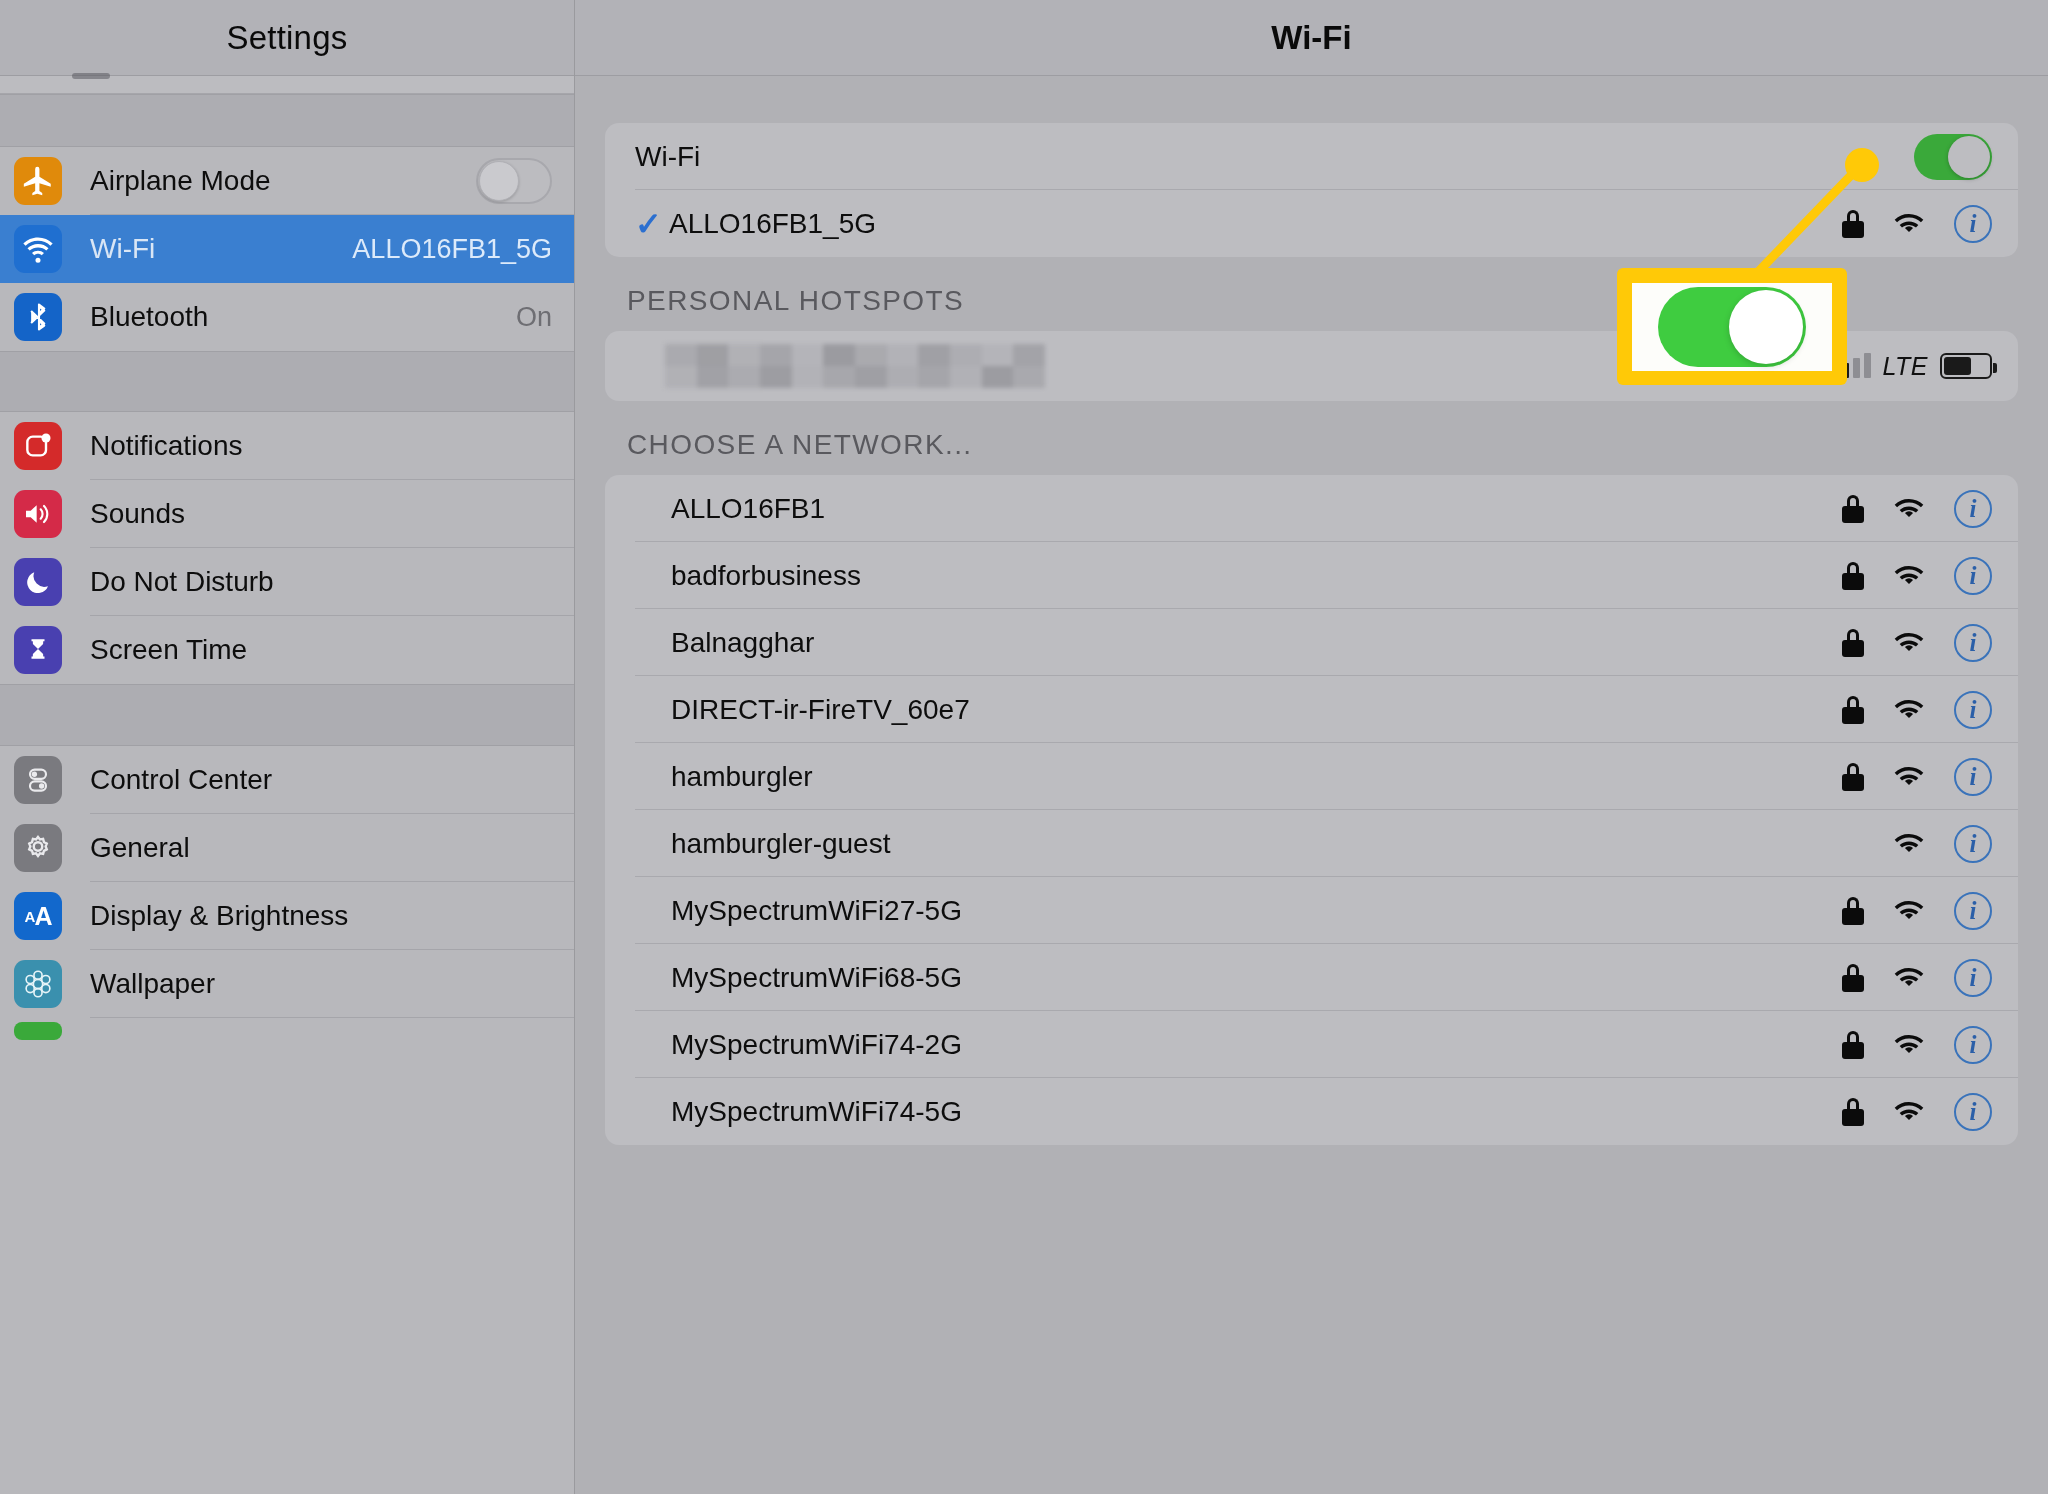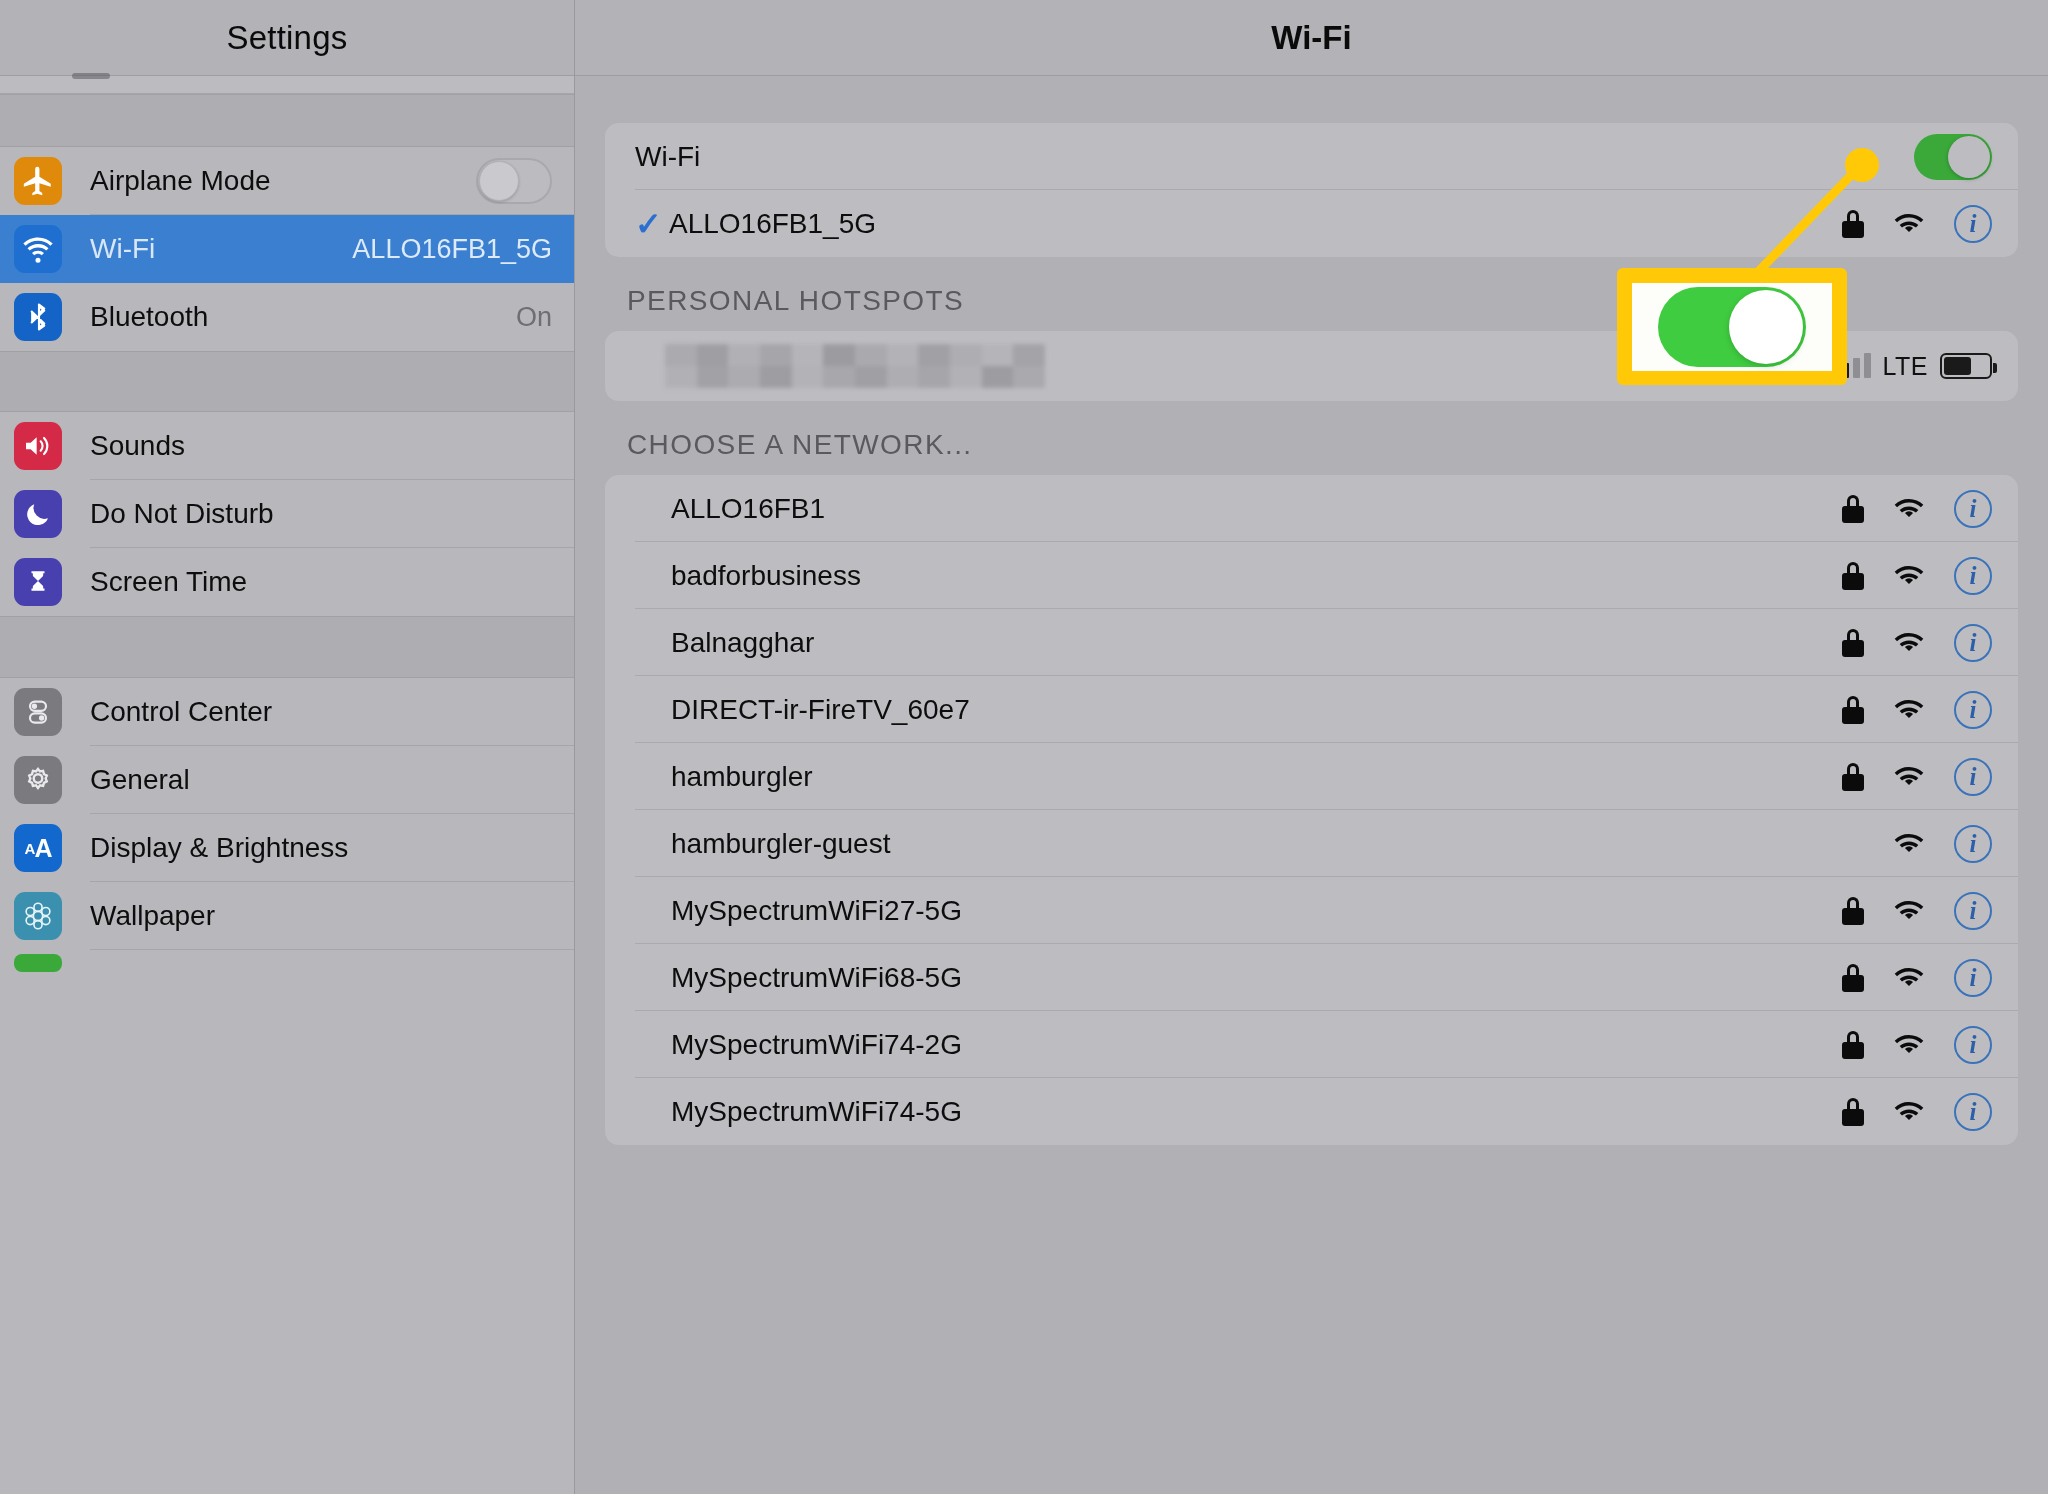--- a/index.html
+++ b/index.html
@@ -167,21 +167,21 @@
   }
   .blur-name i { display: block; }
 
   .lte-wrap { display: flex; align-items: center; gap: 12px; margin-left: auto; }
   .bars { display: flex; align-items: flex-end; gap: 4px; height: 24px; }
   .bars span { width: 7px; border-radius: 1px; background: #1a1a1a; }
   .bars span.b1 { height: 10px; }
   .bars span.b2 { height: 15px; }
   .bars span.b3 { height: 20px; background: #8e8e93; }
   .bars span.b4 { height: 25px; background: #8e8e93; }
-  .lte-txt { font-size: 25px; color: #111; letter-spacing: .5px; }
+  .lte-txt { font-size: 25px; color: #111; letter-spacing: .5px; font-style: italic; }
   .batt {
     width: 52px; height: 26px; border: 2px solid #1a1a1a;
     border-radius: 6px; position: relative; padding: 2px;
   }
   .batt::after {
     content:""; position:absolute; right:-7px; top:8px;
     width:4px; height:10px; background:#1a1a1a; border-radius:0 2px 2px 0;
   }
   .batt i { display:block; height:100%; width:62%; background:#1a1a1a; border-radius:3px; }
 
@@ -285,20 +285,30 @@
         <div class="sb-label">Bluetooth</div>
         <div class="sb-value">On</div>
 
       </div>
     </div>
 
     <div class="sb-gap g2"></div>
 
     <div class="sb-group">
 
+      <div class="sb-row">
+        <div class="sb-ico" style="background:#d42a2a;">
+          <svg width="32" height="32" viewBox="0 0 24 24">
+              <rect x="4" y="5" width="14" height="14" rx="4" fill="none" stroke="#fff" stroke-width="1.8"></rect>
+              <circle cx="18" cy="6" r="3.4" fill="#fff"></circle>
+            </svg>
+        </div>
+        <div class="sb-label">Notifications</div>
+        <div class="divider"></div>
+      </div>
 
       <div class="sb-row">
         <div class="sb-ico" style="background:#d42a48;">
           <svg width="32" height="32" viewBox="0 0 24 24">
               <path fill="#fff" d="M3 9.5v5h3.5l4.5 4v-13l-4.5 4H3z"></path>
               <path d="M14 8.5a5 5 0 0 1 0 7M16.5 6a8.5 8.5 0 0 1 0 12" stroke="#fff" stroke-width="1.6" fill="none" stroke-linecap="round"></path>
             </svg>
         </div>
         <div class="sb-label">Sounds</div>
         <div class="divider"></div>

